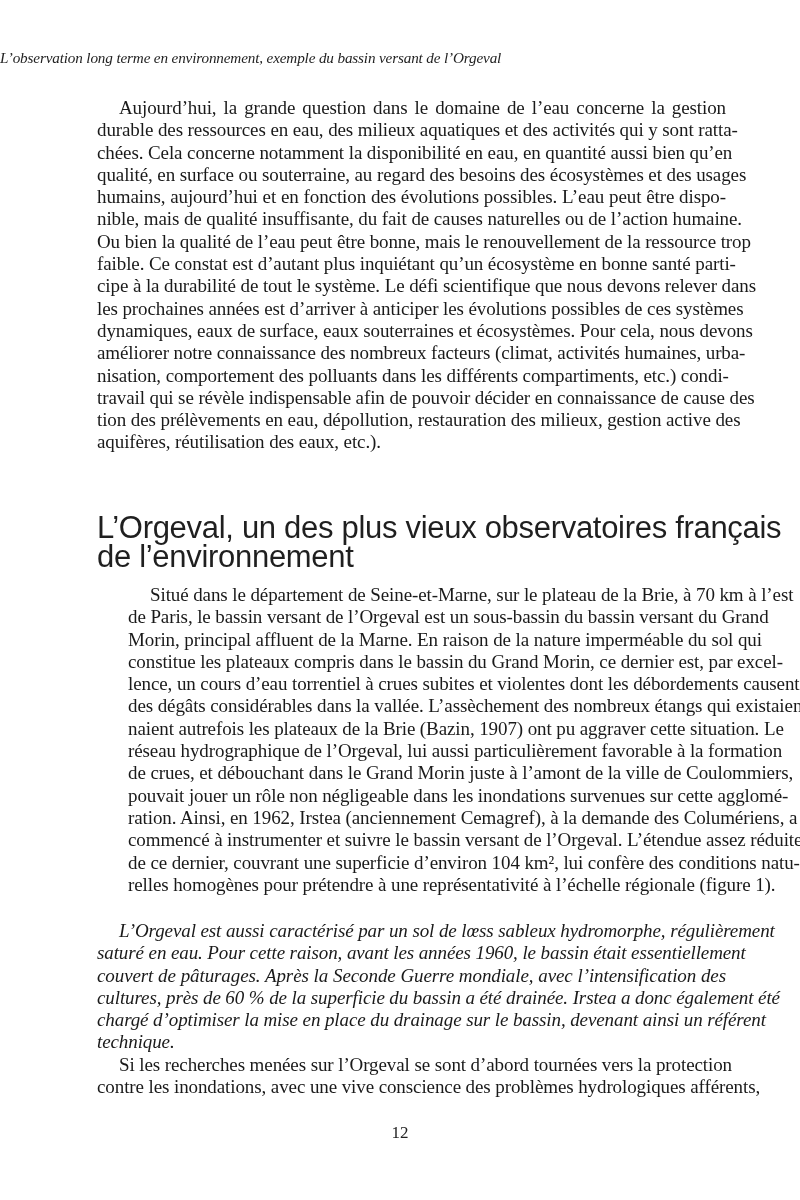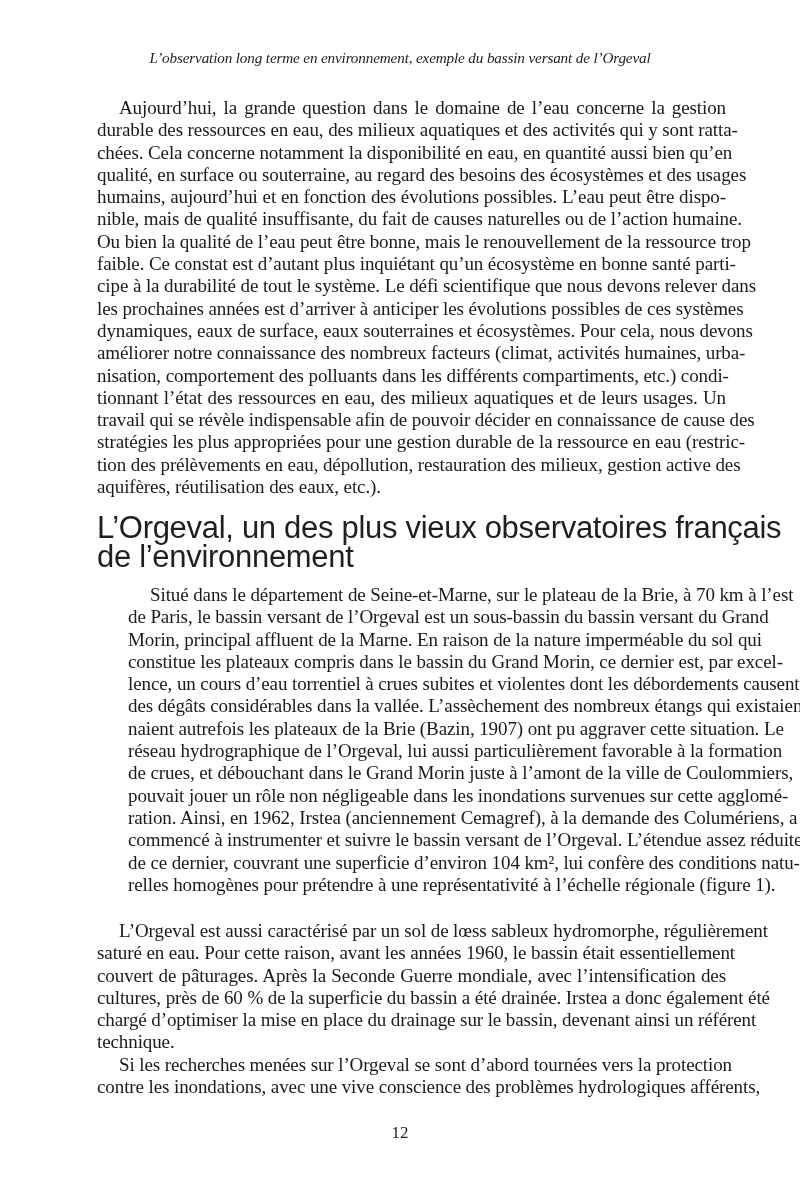--- a/index.html
+++ b/index.html
@@ -1,18 +1,18 @@
 <!DOCTYPE html>
 <html><head>
 <meta charset="utf-8">
 <style>
   html, body { margin:0; padding:0; background:#ffffff; }
   body { width:800px; height:1200px; position:relative; overflow:hidden; color:#1a1a1a; }
   .running-head {
-    position:absolute; left:0; width:800px; top:49px; text-align:center;
+    position:absolute; left:0; width:800px; top:49px; 
     font-family:"Liberation Serif", serif; font-style:italic; font-size:15.2px;
     letter-spacing:-0.15px; color:#222;
   }
   .block { position:absolute; left:97px; width:629px; }
   .line {
     font-family:"Liberation Serif", serif; font-size:19px; line-height:22.3px;
     height:22.3px; white-space:nowrap; text-align:justify; text-align-last:justify;
     letter-spacing:-0.1px;
   }
   .line.last { text-align-last:left; }
@@ -40,23 +40,21 @@
     <div class="line">qualité, en surface ou souterraine, au regard des besoins des écosystèmes et des usages</div>
     <div class="line">humains, aujourd’hui et en fonction des évolutions possibles. L’eau peut être dispo-</div>
     <div class="line">nible, mais de qualité insuffisante, du fait de causes naturelles ou de l’action humaine.</div>
     <div class="line">Ou bien la qualité de l’eau peut être bonne, mais le renouvellement de la ressource trop</div>
     <div class="line">faible. Ce constat est d’autant plus inquiétant qu’un écosystème en bonne santé parti-</div>
     <div class="line">cipe à la durabilité de tout le système. Le défi scientifique que nous devons relever dans</div>
     <div class="line">les prochaines années est d’arriver à anticiper les évolutions possibles de ces systèmes</div>
     <div class="line">dynamiques, eaux de surface, eaux souterraines et écosystèmes. Pour cela, nous devons</div>
     <div class="line">améliorer notre connaissance des nombreux facteurs (climat, activités humaines, urba-</div>
     <div class="line">nisation, comportement des polluants dans les différents compartiments, etc.) condi-</div>
-    <div class="line">tionnant l’état des ressources en eau, des milieux aquatiques et de leurs usages. Un</div>
     <div class="line">travail qui se révèle indispensable afin de pouvoir décider en connaissance de cause des</div>
-    <div class="line">stratégies les plus appropriées pour une gestion durable de la ressource en eau (restric-</div>
     <div class="line">tion des prélèvements en eau, dépollution, restauration des milieux, gestion active des</div>
     <div class="line last">aquifères, réutilisation des eaux, etc.).</div>
   </div>
 
 <div class="heading" style="top:513px;">
   <div class="hl">L’Orgeval, un des plus vieux observatoires français</div>
   <div class="hl">de l’environnement</div>
 </div>
 
 <div class="block" id="p2" style="top:584px;margin-left:31px;">
@@ -68,21 +66,21 @@
     <div class="line">des dégâts considérables dans la vallée. L’assèchement des nombreux étangs qui existaient</div>
     <div class="line">naient autrefois les plateaux de la Brie (Bazin, 1907) ont pu aggraver cette situation. Le</div>
     <div class="line">réseau hydrographique de l’Orgeval, lui aussi particulièrement favorable à la formation</div>
     <div class="line">de crues, et débouchant dans le Grand Morin juste à l’amont de la ville de Coulommiers,</div>
     <div class="line">pouvait jouer un rôle non négligeable dans les inondations survenues sur cette agglomé-</div>
     <div class="line">ration. Ainsi, en 1962, Irstea (anciennement Cemagref), à la demande des Columériens, a</div>
     <div class="line">commencé à instrumenter et suivre le bassin versant de l’Orgeval. L’étendue assez réduite</div>
     <div class="line">de ce dernier, couvrant une superficie d’environ 104 km², lui confère des conditions natu-</div>
     <div class="line last">relles homogènes pour prétendre à une représentativité à l’échelle régionale (figure 1).</div>
   </div>
-<div class="block" id="p3" style="top:920px;">
+<div class="block" id="p3" style="top:920px;font-style:italic;">
     <div class="line indent">L’Orgeval est aussi caractérisé par un sol de lœss sableux hydromorphe, régulièrement</div>
     <div class="line">saturé en eau. Pour cette raison, avant les années 1960, le bassin était essentiellement</div>
     <div class="line">couvert de pâturages. Après la Seconde Guerre mondiale, avec l’intensification des</div>
     <div class="line">cultures, près de 60 % de la superficie du bassin a été drainée. Irstea a donc également été</div>
     <div class="line">chargé d’optimiser la mise en place du drainage sur le bassin, devenant ainsi un référent</div>
     <div class="line last">technique.</div>
   </div>
 <div class="block" id="p4" style="top:1054px;">
     <div class="line indent">Si les recherches menées sur l’Orgeval se sont d’abord tournées vers la protection</div>
     <div class="line">contre les inondations, avec une vive conscience des problèmes hydrologiques afférents,</div>

